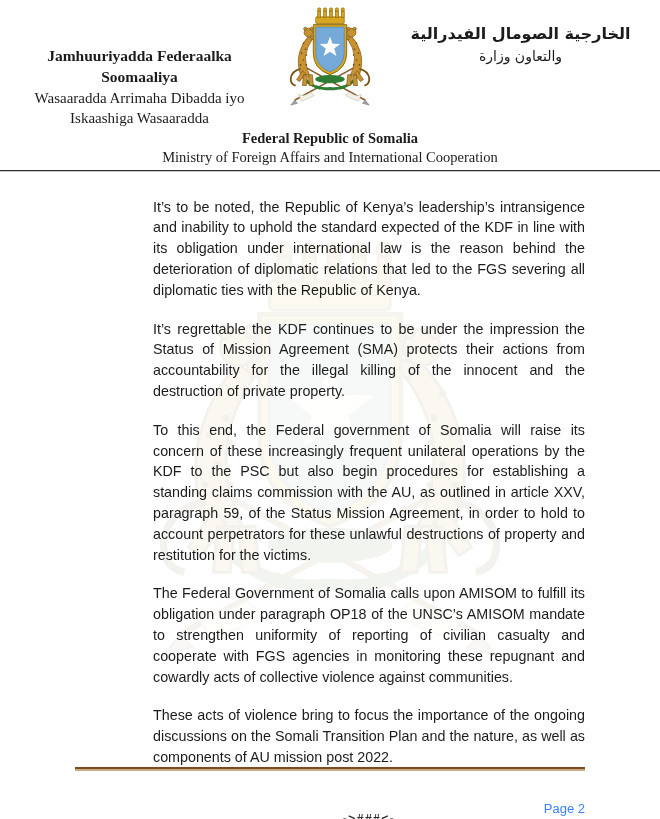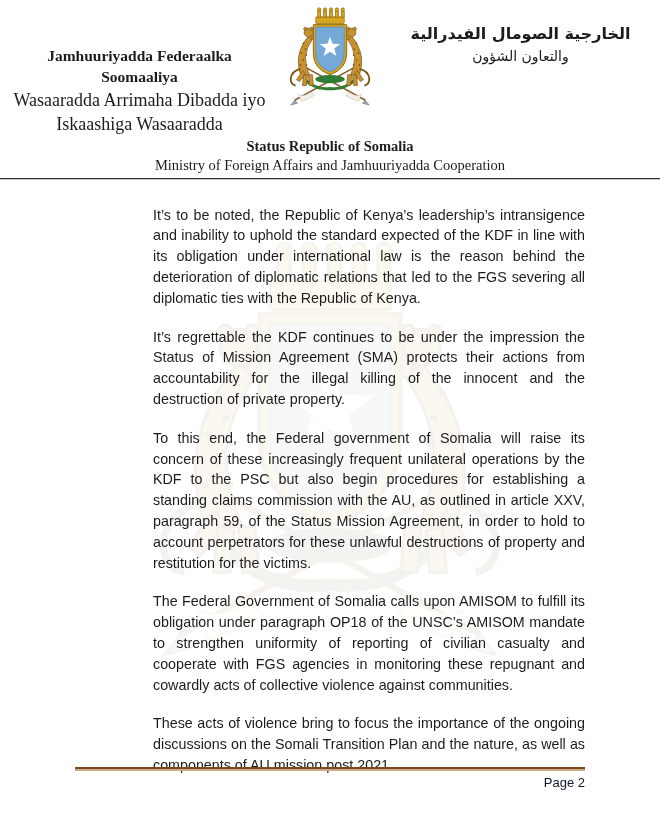--- a/index.html
+++ b/index.html
@@ -6,21 +6,21 @@
   html,body { background:#ffffff; }
   body {
     width:660px; height:819px; position:relative; overflow:hidden;
     font-family:"Liberation Sans", sans-serif; color:#1c1c1c;
   }
   
   .header { position:relative; z-index:2; }
   .header-row { display:flex; align-items:flex-start; padding:6px 10px 0 10px; }
   .header-left { flex:1; margin-top:40px; text-align:center; font-family:"Liberation Serif", serif; }
   .header-left .l1 { font-weight:bold; font-size:15.5px; line-height:1.35; }
-  .header-left .l2, .header-left .l3 { font-size:18px; line-height:1.35; }
+  .header-left .l2, .header-left .l3 { font-size:15px; line-height:1.35; }
   .emblem-wrap { width:122px; display:flex; justify-content:center; }
   .emblem { width:118px; height:108px; }
   .header-right { flex:1; margin-top:16px; text-align:center; direction:rtl; font-family:"DejaVu Sans", sans-serif; }
   .header-right .r1 { font-weight:bold; font-size:16px; line-height:1.5; }
   .header-right .r2, .header-right .r3 { font-size:14px; line-height:1.45; }
   .center-titles { text-align:center; font-family:"Liberation Serif", serif; margin-top:2px; }
   .center-titles .t1 { font-weight:bold; font-size:14.5px; line-height:1.2; }
   .center-titles .t2 { font-size:14.5px; line-height:1.3; }
   .header-rule { margin-top:3px; height:2px; background:#2d2d2d; border-bottom:1px solid #c9c9c9; }
   
@@ -30,21 +30,21 @@
   .content { position:relative; z-index:1; padding:25px 75px 0 117px;margin-left:36px; }
   .content p {
     font-size:14.3px; line-height:20.8px; text-align:justify;
     margin:0 0 18px 0; color:#1c1c1c;
   }
   .end-marker { text-align:center; margin-top:44px; font-size:12px; font-weight:bold;
                 letter-spacing:1.5px; color:#2e2e2e; }
   
   .footer-rule { position:absolute; left:75px; width:510px; top:767px; height:4px; z-index:2;
                  background:linear-gradient(to bottom, #7a4a21 0%, #7a4a21 62%, #c9ab85 62%, #c9ab85 100%); }
-  .page-number { position:absolute; top:775px; right:75px; font-size:13px; color:#0f172a; z-index:2; }
+  .page-number { position:absolute; top:801px; right:75px; font-size:13px; color:#3b82f6; z-index:2; }
 </style>
 </head>
 <body>
 
 <svg width="0" height="0" style="position:absolute" aria-hidden="true">
   <defs>
     <g id="coa">
 
       <g stroke="#8a5a2a" stroke-width="1.5">
         <line x1="24" y1="96" x2="84" y2="63"></line>
@@ -121,33 +121,33 @@
       <div class="l2">Wasaaradda Arrimaha Dibadda iyo</div>
       <div class="l3">Iskaashiga Wasaaradda</div>
     </div>
     <div class="emblem-wrap">
       <svg class="emblem" viewBox="0 0 120 110">
         <use href="#coa"></use>
       </svg>
     </div>
     <div class="header-right">
       <div class="r1">الخارجية الصومال الفيدرالية</div>
-      <div class="r3">والتعاون الشؤون</div>
+      <div class="r3">والتعاون وزارة</div>
     </div>
   </div>
   <div class="center-titles">
-    <div class="t1">Status Republic of Somalia</div>
-    <div class="t2">Ministry of Foreign Affairs and Jamhuuriyadda Cooperation</div>
+    <div class="t1">Federal Republic of Somalia</div>
+    <div class="t2">Ministry of Foreign Affairs and International Cooperation</div>
   </div>
   <div class="header-rule"></div>
 </div>
 
 <div class="content">
   <p>It’s to be noted, the Republic of Kenya’s leadership’s intransigence and inability to uphold the standard expected of the KDF in line with its obligation under international law is the reason behind the deterioration of diplomatic relations that led to the FGS severing all diplomatic ties with the Republic of Kenya.</p>
   <p>It’s regrettable the KDF continues to be under the impression the Status of Mission Agreement (SMA) protects their actions from accountability for the illegal killing of the innocent and the destruction of private property.</p>
   <p>To this end, the Federal government of Somalia will raise its concern of these increasingly frequent unilateral operations by the KDF to the PSC but also begin procedures for establishing a standing claims commission with the AU, as outlined in article XXV, paragraph 59, of the Status Mission Agreement, in order to hold to account perpetrators for these unlawful destructions of property and restitution for the victims.</p>
   <p>The Federal Government of Somalia calls upon AMISOM to fulfill its obligation under paragraph OP18 of the UNSC’s AMISOM mandate to strengthen uniformity of reporting of civilian casualty and cooperate with FGS agencies in monitoring these repugnant and cowardly acts of collective violence against communities.</p>
-  <p>These acts of violence bring to focus the importance of the ongoing discussions on the Somali Transition Plan and the nature, as well as components of AU mission post 2021.</p>
+  <p>These acts of violence bring to focus the importance of the ongoing discussions on the Somali Transition Plan and the nature, as well as components of AU mission post 2022.</p>
   <div class="end-marker">-&gt;###&lt;-</div>
 </div>
 
 <div class="footer-rule"></div>
 <div class="page-number">Page 2</div>
 
 </body></html>

